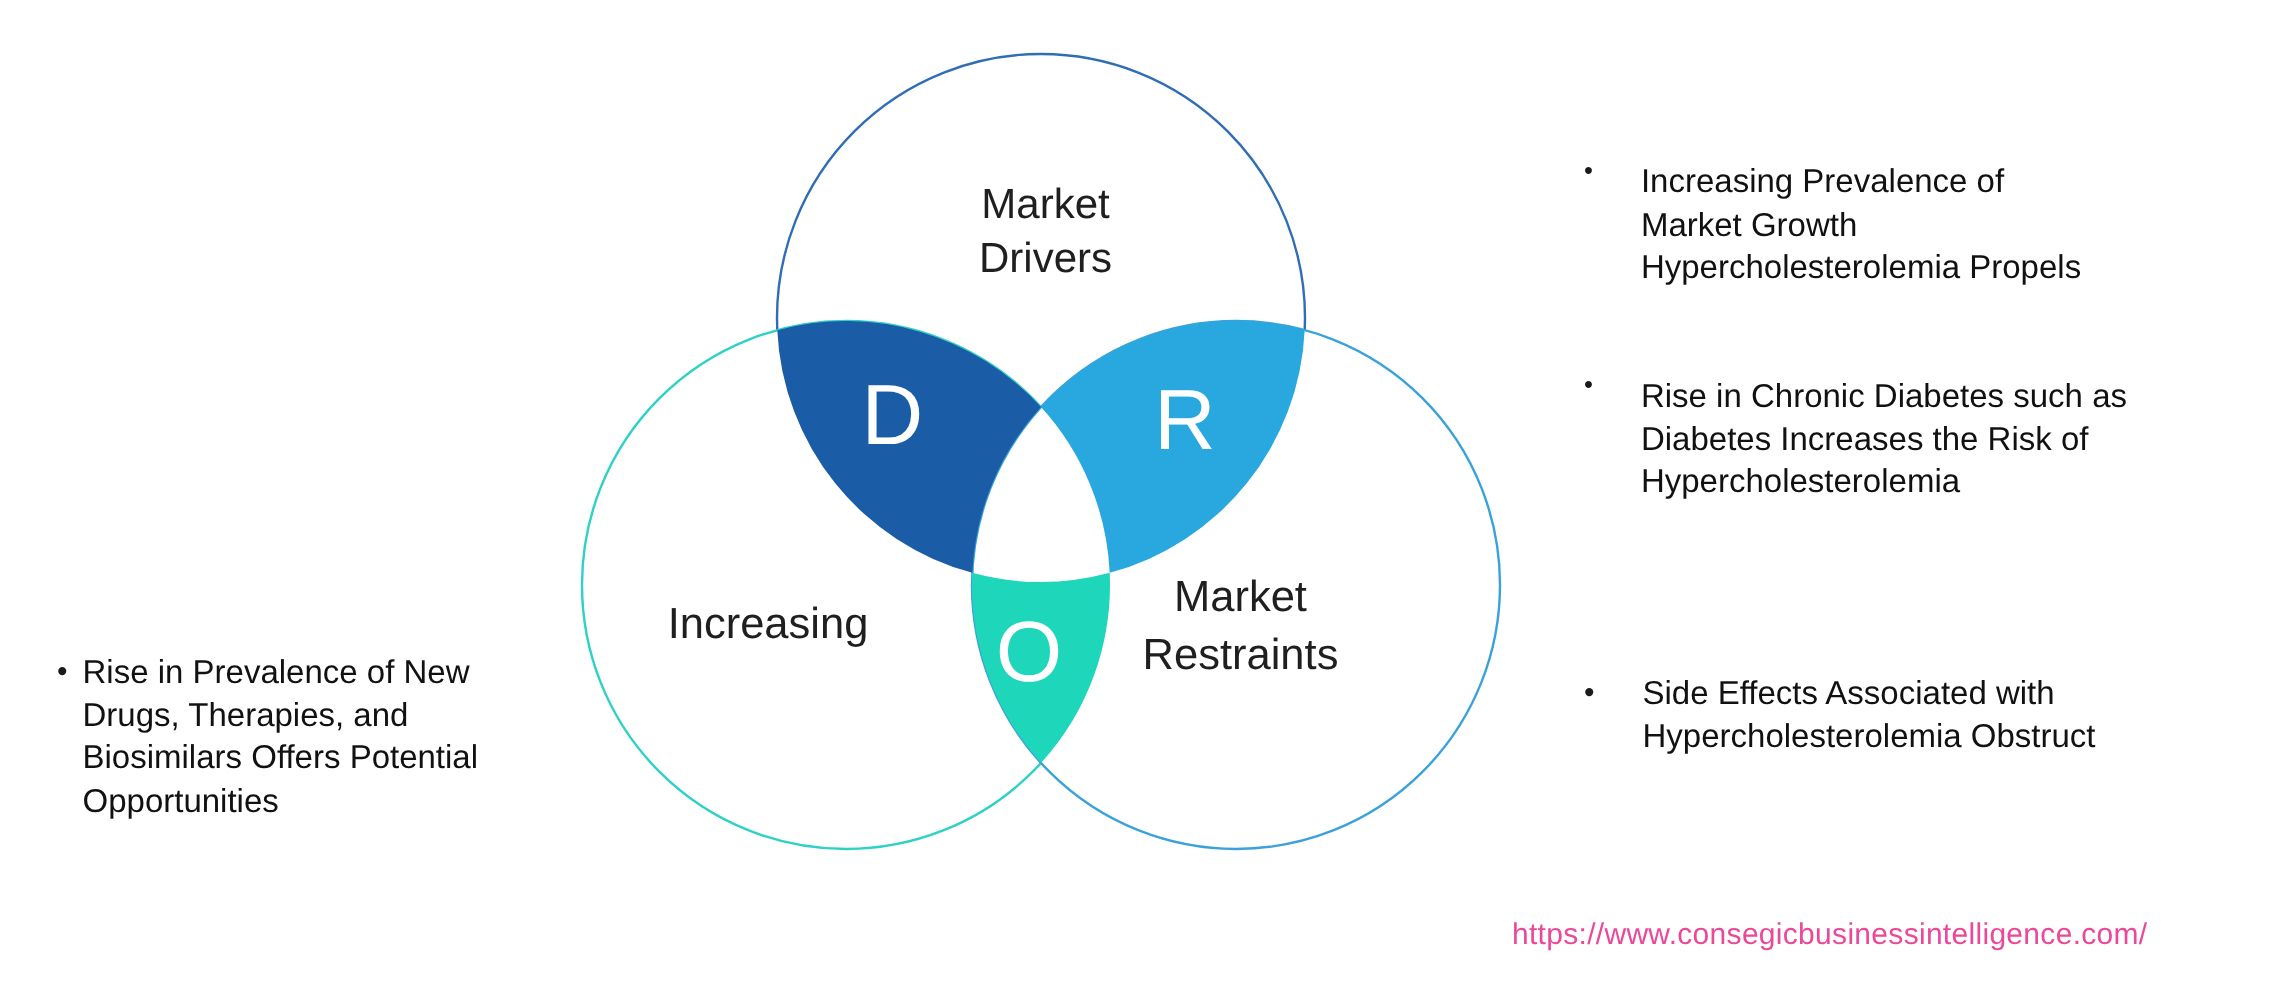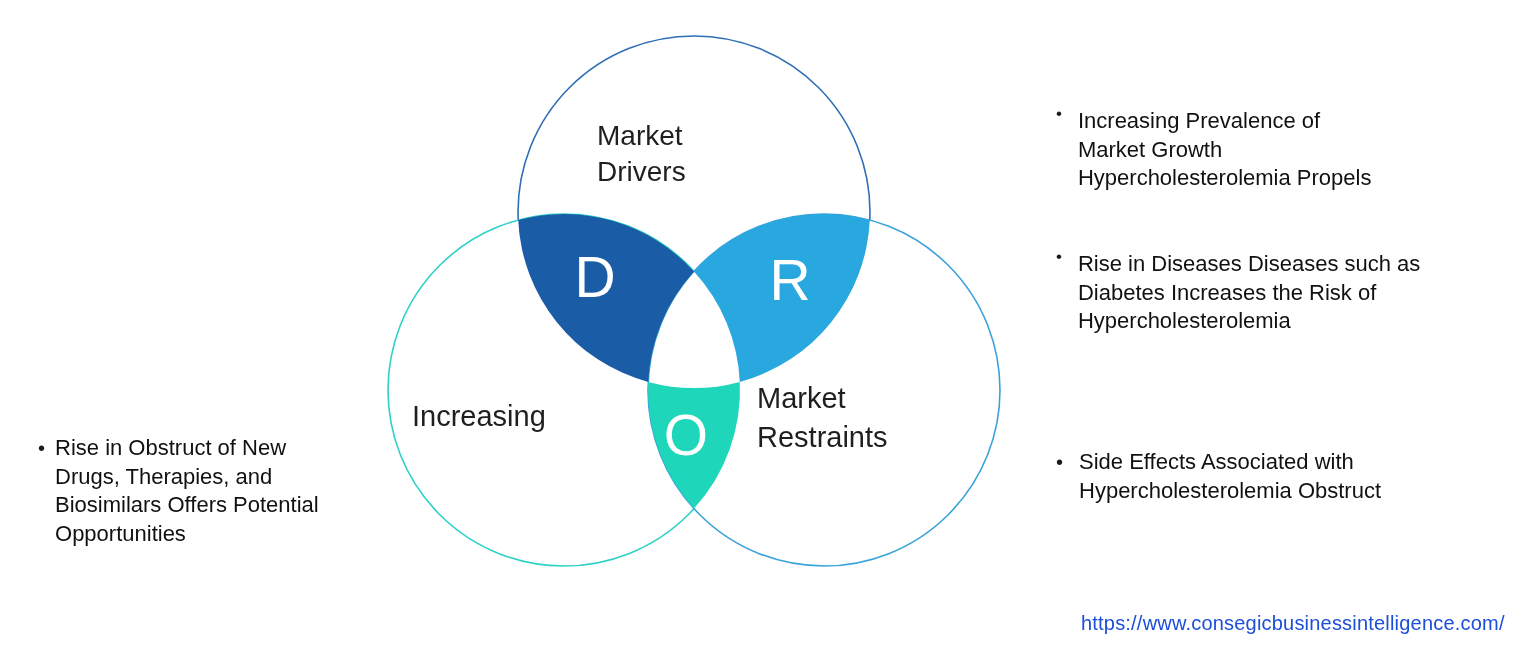--- a/index.html
+++ b/index.html
@@ -9,27 +9,28 @@
     height: 660px;
     background: #ffffff;
     overflow: hidden;
     font-family: "Liberation Sans", sans-serif;
     color: #1a1a1a;
   }
   .venn-svg { position: absolute; left: 0; top: 0; }
 
   .circle-label {
     position: absolute;
+    text-align: center;
     color: #1f1f1f;
     font-weight: 400;
   }
   .lbl-drivers    { left: 597px; top: 118px; width: 200px; font-size: 28px; line-height: 36px; }
   .lbl-drivers-inner { display: inline-block; width: 150px; }
   .lbl-opportunity{ left: 412px; top: 398px; width: 200px; font-size: 29px; line-height: 36px; }
-  .lbl-restraints { left: 757px; top: 379px; width: 180px; font-size: 29px; line-height: 39px; }
+  .lbl-restraints { left: 737px; top: 379px; width: 180px; font-size: 29px; line-height: 39px; }
   .lbl-restraints-inner { display: inline-block; width: 170px; }
 
   .petal-letter {
     position: absolute;
     width: 80px;
     text-align: center;
     color: #ffffff;
     font-size: 57px;
     font-weight: 500;
     line-height: 60px;
@@ -43,43 +44,43 @@
     display: flex;
     align-items: flex-start;
   }
   .bullet-dot {
     font-size: 20px;
     line-height: 28px;
     flex: 0 0 auto;
     color: #1a1a1a;
   }
   .bullet-dot.raised { transform: translateY(-7px); font-size: 17px; }
-  .bullet-lines { margin-left: 16px; }
+  .bullet-lines { margin-left: 32px; }
   .bullet-line {
     display: block;
     white-space: nowrap;
     font-size: 22px;
     font-weight: 500;
     line-height: 28.5px;
     color: #111111;
   }
   .bullets-left  { left: 38px;  top: 434px; }
   .bullets-left .bullet-lines { margin-left: 10px; }
   .bullet-r1 { left: 1056px; top: 107px; }
   .bullet-r2 { left: 1056px; top: 250px; }
   .bullet-r3 { left: 1056px; top: 448px; }
 
   .footer-url {
     position: absolute;
-    left: 1081px;
+    left: 1008px;
     top: 611px;
     font-size: 20px;
     line-height: 24px;
     letter-spacing: 0.2px;
-    color: #1d4ed8;
+    color: #ec4899;
     text-decoration: none;
     white-space: nowrap;
   }
 </style>
 </head>
 <body>
 
 <div class="stage">
 
   <svg class="venn-svg" width="1529" height="660" viewBox="0 0 1529 660">
@@ -101,40 +102,40 @@
     <span class="lbl-restraints-inner">Market Restraints</span>
   </div>
 
   <div class="petal-letter letter-d">D</div>
   <div class="petal-letter letter-r">R</div>
   <div class="petal-letter letter-o">O</div>
 
   <div class="bullet-item bullets-left">
     <span class="bullet-dot">•</span>
     <div class="bullet-lines">
-      <span class="bullet-line">Rise in Obstruct of New</span>
+      <span class="bullet-line">Rise in Prevalence of New</span>
       <span class="bullet-line">Drugs, Therapies, and</span>
       <span class="bullet-line">Biosimilars Offers Potential</span>
       <span class="bullet-line">Opportunities</span>
     </div>
   </div>
 
   <div class="bullet-item bullet-r1">
     <span class="bullet-dot raised">•</span>
     <div class="bullet-lines">
       <span class="bullet-line">Increasing Prevalence of</span>
       <span class="bullet-line">Market Growth</span>
       <span class="bullet-line">Hypercholesterolemia Propels</span>
     </div>
   </div>
 
   <div class="bullet-item bullet-r2">
     <span class="bullet-dot raised">•</span>
     <div class="bullet-lines">
-      <span class="bullet-line">Rise in Diseases Diseases such as</span>
+      <span class="bullet-line">Rise in Chronic Diabetes such as</span>
       <span class="bullet-line">Diabetes Increases the Risk of</span>
       <span class="bullet-line">Hypercholesterolemia</span>
     </div>
   </div>
 
   <div class="bullet-item bullet-r3">
     <span class="bullet-dot">•</span>
     <div class="bullet-lines">
       <span class="bullet-line">Side Effects Associated with</span>
       <span class="bullet-line">Hypercholesterolemia Obstruct</span>

